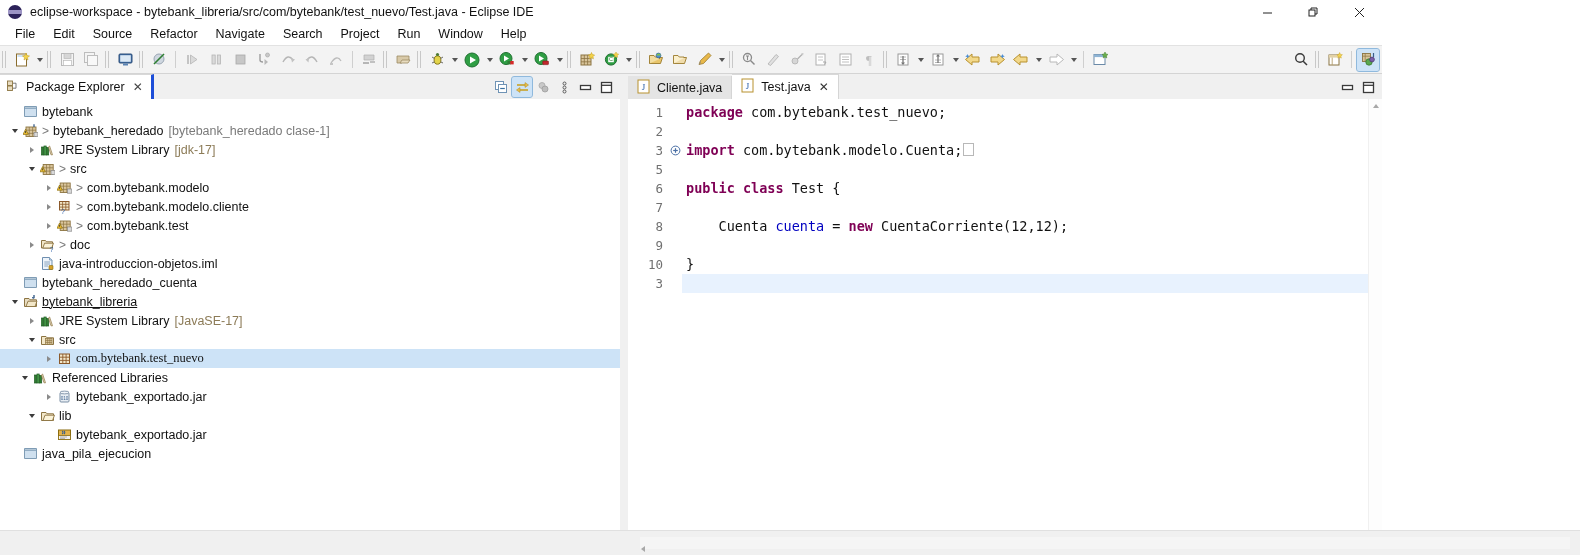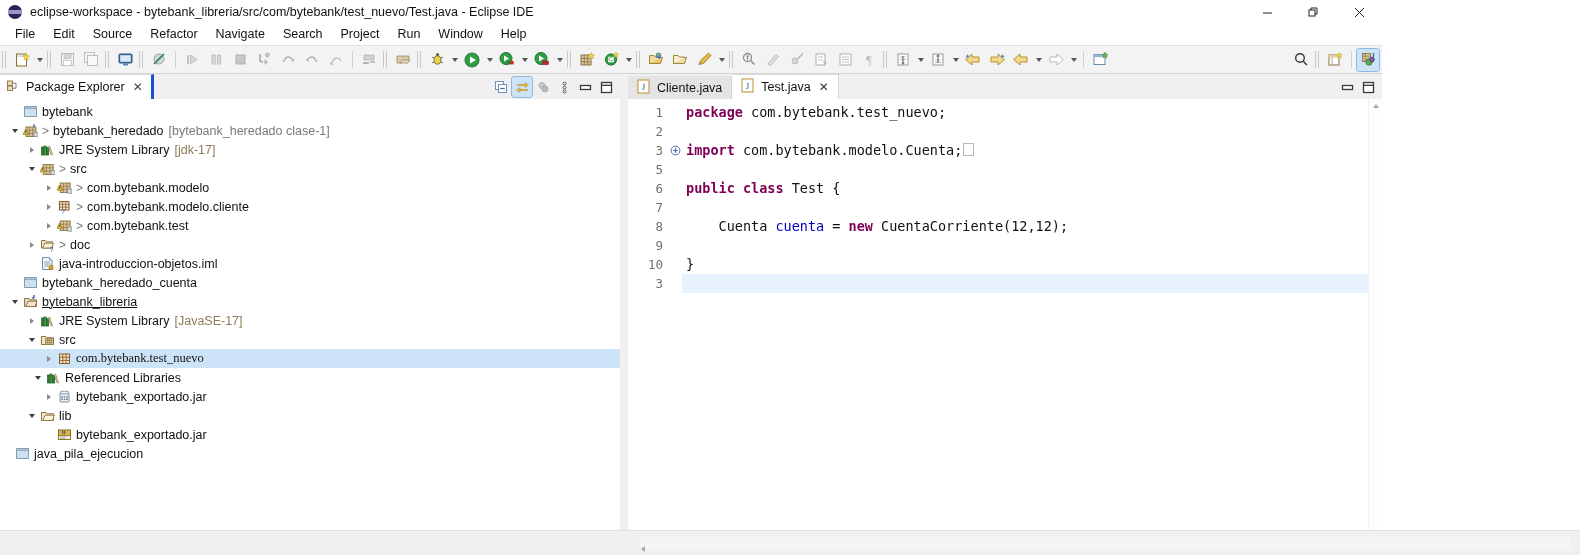--- a/index.html
+++ b/index.html
@@ -753,21 +753,21 @@
               <svg width="15" height="15" viewBox="0 0 15 15">
                 <rect x="2.5" y="3" width="10" height="9.5" fill="#f2e7c9" stroke="#8c5a2b" stroke-width="1"></rect>
                 <line x1="2.5" y1="6.2" x2="12.5" y2="6.2" stroke="#8c5a2b" stroke-width="0.9"></line>
                 <line x1="2.5" y1="9.4" x2="12.5" y2="9.4" stroke="#8c5a2b" stroke-width="0.9"></line>
                 <line x1="5.8" y1="3" x2="5.8" y2="12.5" stroke="#8c5a2b" stroke-width="0.9"></line>
                 <line x1="9.1" y1="3" x2="9.1" y2="12.5" stroke="#8c5a2b" stroke-width="0.9"></line>
               </svg>
             </span>
             <span class="lbl">com.bytebank.test_nuevo</span>
           </div>
-          <div class="row" style="padding-left: 31px;">
+          <div class="row" style="padding-left: 18px;">
             <span class="twisty">
               <span class="arrow-d"></span>
             </span>
             <span class="ticon">
               <svg width="15" height="15" viewBox="0 0 15 15">
                 <rect x="1.5" y="5" width="2.2" height="8" fill="#2f7d32" stroke="#1f5c22" stroke-width="0.7"></rect>
                 <rect x="4" y="4" width="2.2" height="9" fill="#4a9e4d" stroke="#1f5c22" stroke-width="0.7"></rect>
                 <rect x="6.5" y="5.5" width="2.2" height="7.5" fill="#2f7d32" stroke="#1f5c22" stroke-width="0.7"></rect>
                 <polygon points="9.6,4 12.5,12.8 11,12.8 8.4,5" fill="#e8dcc0" stroke="#8c7442" stroke-width="0.7"></polygon>
               </svg>
@@ -806,21 +806,21 @@
                 <rect x="1.5" y="3" width="12" height="9.5" fill="#e3b24a" stroke="#8a6d10" stroke-width="1"></rect>
                 <rect x="1.5" y="8.5" width="12" height="4" fill="#f2f2f2" stroke="#8a6d10" stroke-width="0.8"></rect>
                 <path d="M7 4 Q8.6 5.4 7 7" fill="none" stroke="#3a5f8a" stroke-width="1.1"></path>
                 <path d="M5.2 4 Q6.8 5.4 5.2 7" fill="none" stroke="#3a5f8a" stroke-width="1.1"></path>
                 <line x1="3" y1="10" x2="10" y2="10" stroke="#9a9a9a" stroke-width="0.7"></line>
                 <line x1="3" y1="11.4" x2="8" y2="11.4" stroke="#9a9a9a" stroke-width="0.7"></line>
               </svg>
             </span>
             <span class="lbl">bytebank_exportado.jar</span>
           </div>
-          <div class="row" style="">
+          <div class="row" style="padding-left: 8px;">
             <span class="twisty none"></span>
             <span class="ticon">
               <svg width="15" height="15" viewBox="0 0 15 15">
                 <path d="M1.5 4 L13.5 4 L13.5 12.5 L1.5 12.5 Z" fill="#cfe0ef" stroke="#7f9cb5" stroke-width="1"></path>
                 <path d="M1.5 4 L1.5 2.5 L13.5 2.5 L13.5 4 Z" fill="#e6eff7" stroke="#7f9cb5" stroke-width="1"></path>
               </svg>
             </span>
             <span class="lbl">java_pila_ejecucion</span>
           </div>
         </div>

